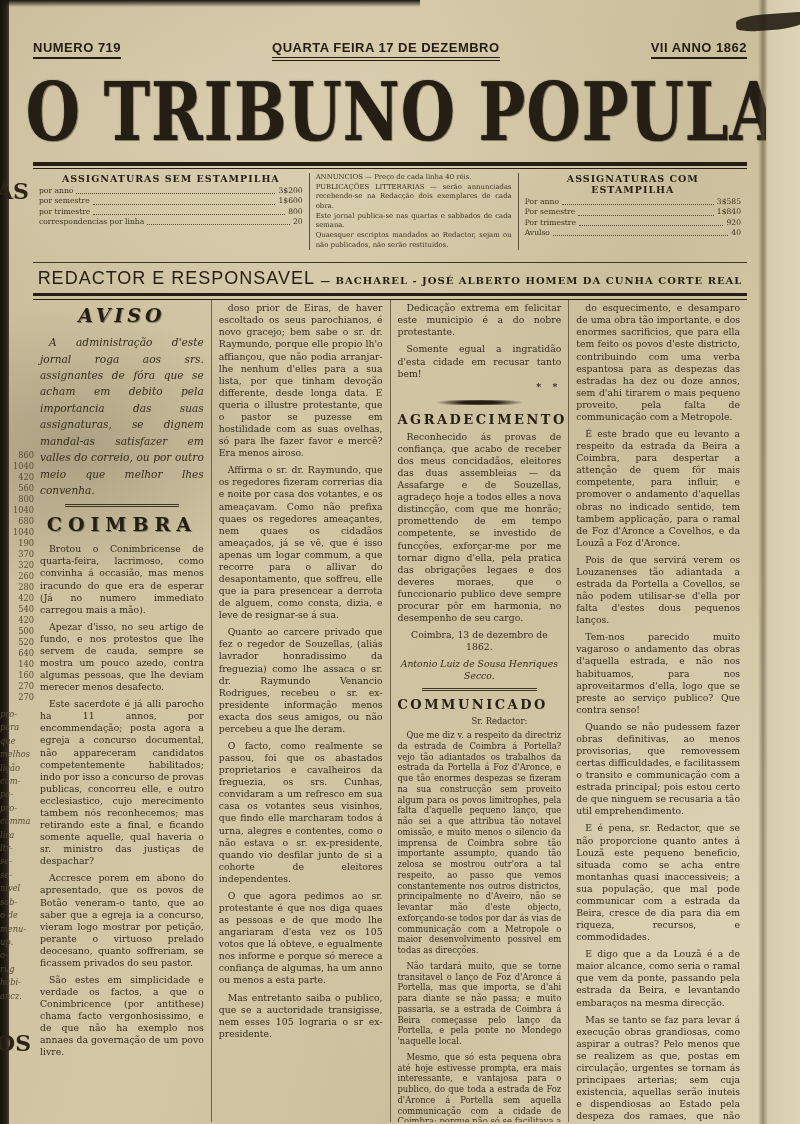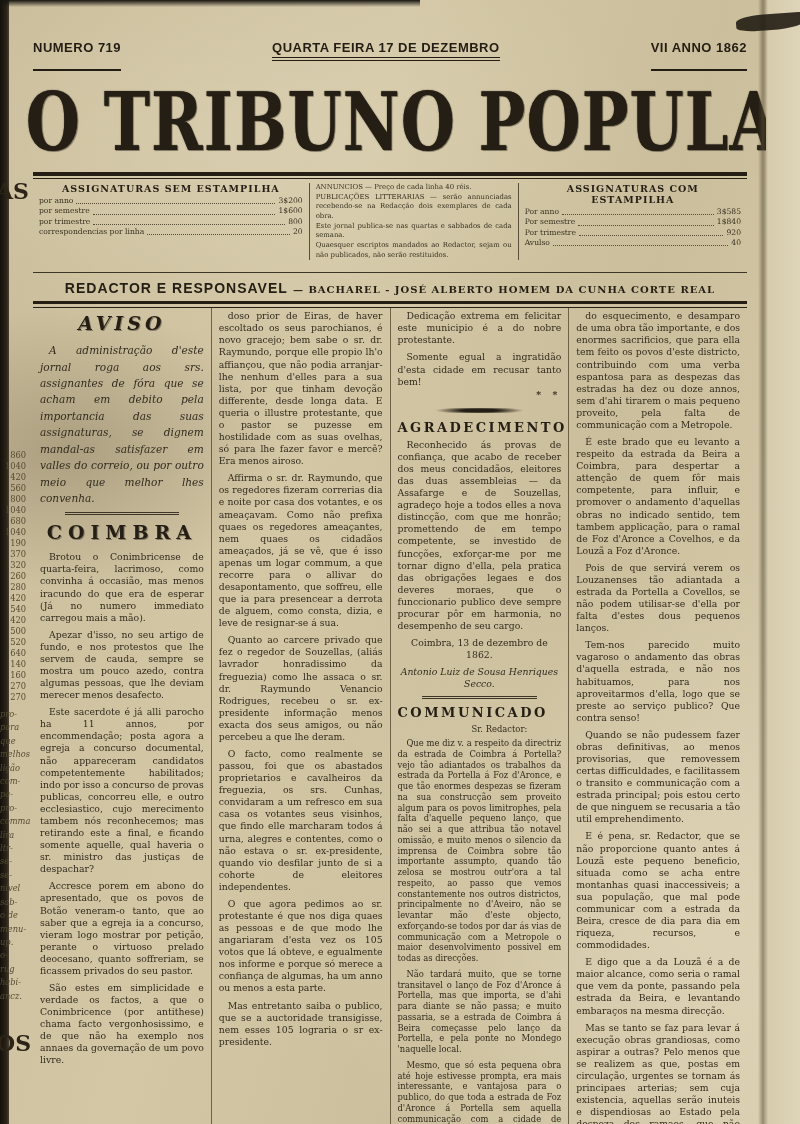--- a/index.html
+++ b/index.html
@@ -22,21 +22,21 @@
       radial-gradient(ellipse 500px 500px at 85% 80%, rgba(255,250,230,.22), rgba(0,0,0,0) 70%),
       radial-gradient(ellipse 300px 200px at 8% 40%, rgba(70,58,36,.25), rgba(0,0,0,0) 70%),
       linear-gradient(105deg,#c9bc9a,#d3c7a6 38%,#cbbe9c 68%,#d8cdae);
     color:#2e271c;
   }
   .content{position:absolute;left:24px;top:40px;width:714px;}
   
   .hdr{display:flex;justify-content:space-between;align-items:flex-start;
        font-family:"Liberation Sans", sans-serif;font-weight:bold;font-size:13px;
        letter-spacing:.5px;color:#231d13;}
-  .hdr .u{border-bottom:2px solid #231d13;padding-bottom:14px;}
+  .hdr .u{border-bottom:2px solid #231d13;padding-bottom:2px;}
   .hdr .du{border-bottom:4px double #231d13;padding-bottom:2px;}
   
   .masthead{
     margin:10px 0 4px;text-align:center;
     font-family:"DejaVu Serif", serif;font-weight:bold;
     font-size:61px;line-height:1;letter-spacing:1px;color:#241e14;
     transform:scale(1.02,1.32);transform-origin:center top;
     text-shadow:0 0 1px rgba(30,24,14,.9),1px 1px 0 rgba(30,24,14,.35);
     white-space:nowrap;
   }
@@ -48,21 +48,21 @@
   .info .blk{padding:0 6px;}
   .info .b-left{width:39%;}
   .info .b-mid{width:29%;border-left:1px solid #5a4f3b;border-right:1px solid #5a4f3b;}
   .info .b-right{width:32%;}
   .info h3{margin:0 0 2px;text-align:center;font-size:9.5px;font-weight:bold;letter-spacing:1px;color:#241e14;}
   .sub-row{display:flex;font-size:7.6px;line-height:1.35;color:#39311f;}
   .sub-dots{flex:1;border-bottom:1px dotted #574c36;margin:0 3px 2px;}
   .mid-lines{font-size:6.9px;line-height:1.4;color:#39311f;text-align:justify;}
   
   .redactor{text-align:center;margin:5px 0 4px;color:#241e14;}
-  .redactor .lab{font-family:"Liberation Sans", sans-serif;font-weight:bold;font-size:14px;letter-spacing:1px;}
+  .redactor .lab{font-family:"Liberation Sans", sans-serif;font-weight:normal;font-size:18px;letter-spacing:1px;}
   .redactor .nam{font-size:10px;font-weight:bold;letter-spacing:1px;}
   
   .cols{display:flex;margin-top:0;height:822px;overflow:hidden;}
   .col{width:25%;padding:2px 7px 0;overflow:hidden;text-align:justify;}
   .colsep{width:1px;background:#55492f;opacity:.8;}
   .col p{margin:0 0 5px;font-size:9.3px;line-height:1.3;text-indent:9px;color:#332b1d;}
   .col .small p, .col p.small{font-size:8.4px;line-height:1.28;}
   .aviso{font-style:italic;font-size:10.6px !important;line-height:1.55 !important;text-indent:10px;}
   .disp-title{margin:2px 0 8px;text-align:center;font-weight:bold;font-size:19px;
     letter-spacing:6px;color:#241e14;text-shadow:1px 1px 0 rgba(30,24,14,.4);}
@@ -72,21 +72,21 @@
   .swell{margin:7px auto;width:75%;height:5px;
     background:radial-gradient(ellipse 50% 100% at center,#241e14 0%,#241e14 30%,rgba(36,30,20,0) 72%);}
   .center-line{text-align:center;text-indent:0 !important;}
   .sig{font-style:italic;text-align:center;text-indent:0 !important;}
   .salut{text-align:center;text-indent:40px !important;margin-bottom:3px !important;}
   .stars{text-align:right;text-indent:0 !important;letter-spacing:4px;font-weight:bold;margin-top:-4px !important;}
   
   .margin-strip{position:absolute;left:0;top:0;width:24px;height:1124px;z-index:6;
     color:#4d4430;font-size:8.5px;}
   .frag-big{position:absolute;left:-4px;font-weight:bold;font-size:22px;color:#2b2417;letter-spacing:0;}
-  .mnums{position:absolute;left:4px;top:450px;width:22px;text-align:right;
+  .mnums{position:absolute;left:12px;top:450px;width:22px;text-align:right;
     white-space:pre-line;line-height:11px;font-size:8.3px;color:#564b33;}
   .mfrags{position:absolute;left:0;top:708px;width:24px;text-align:left;
     white-space:pre-line;line-height:13.4px;font-size:8.3px;font-style:italic;color:#564b33;}
 </style>
 </head>
 <body>
 
 <div class="edge-left"></div>
 <div class="edge-top"></div>
 <div class="outer-right"></div>

